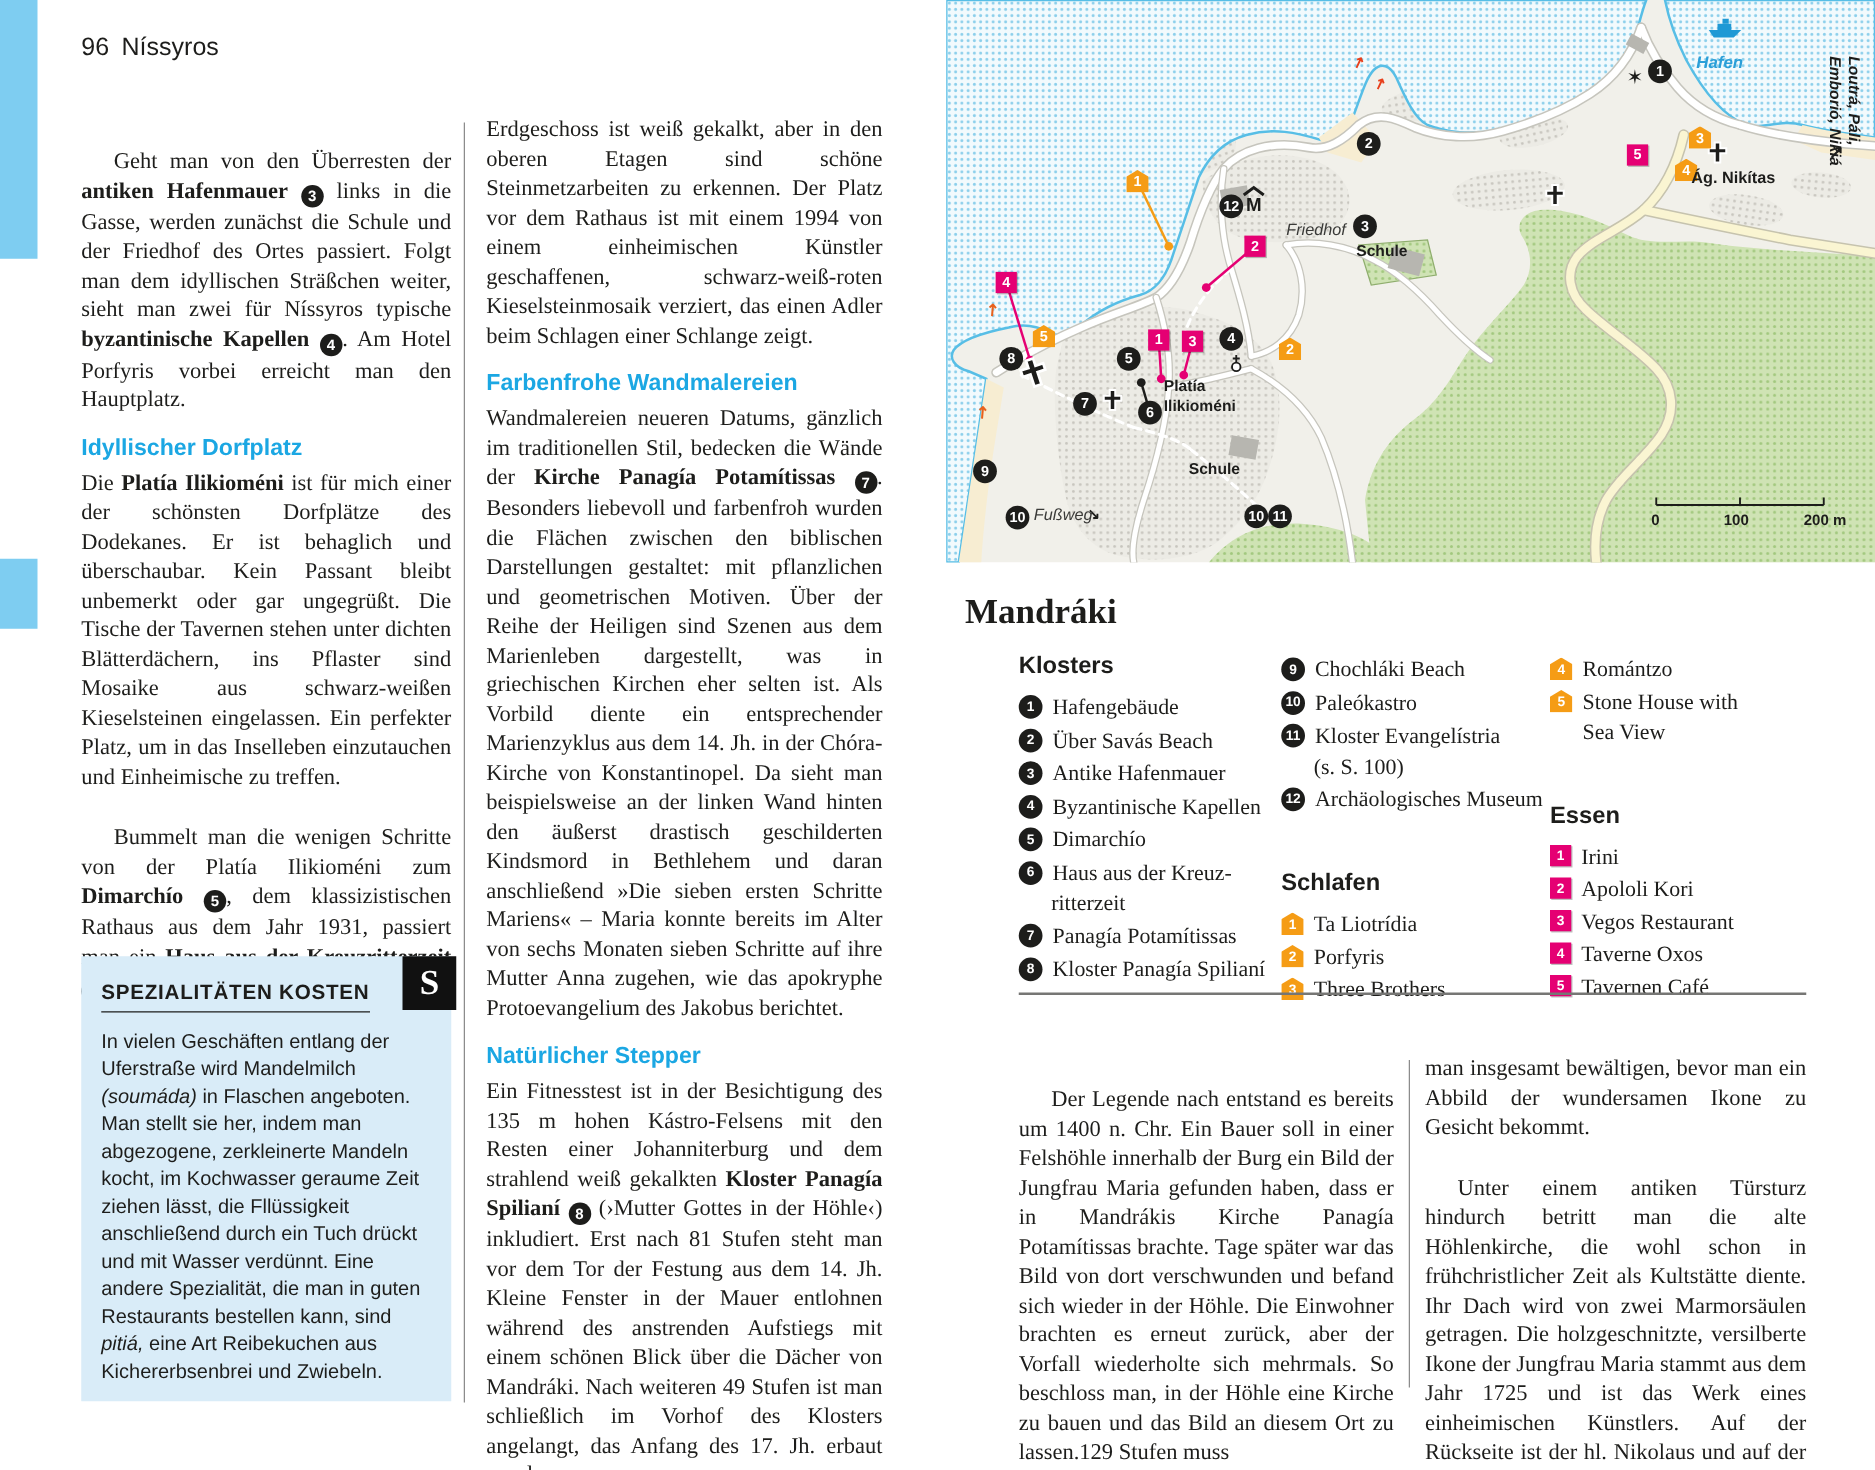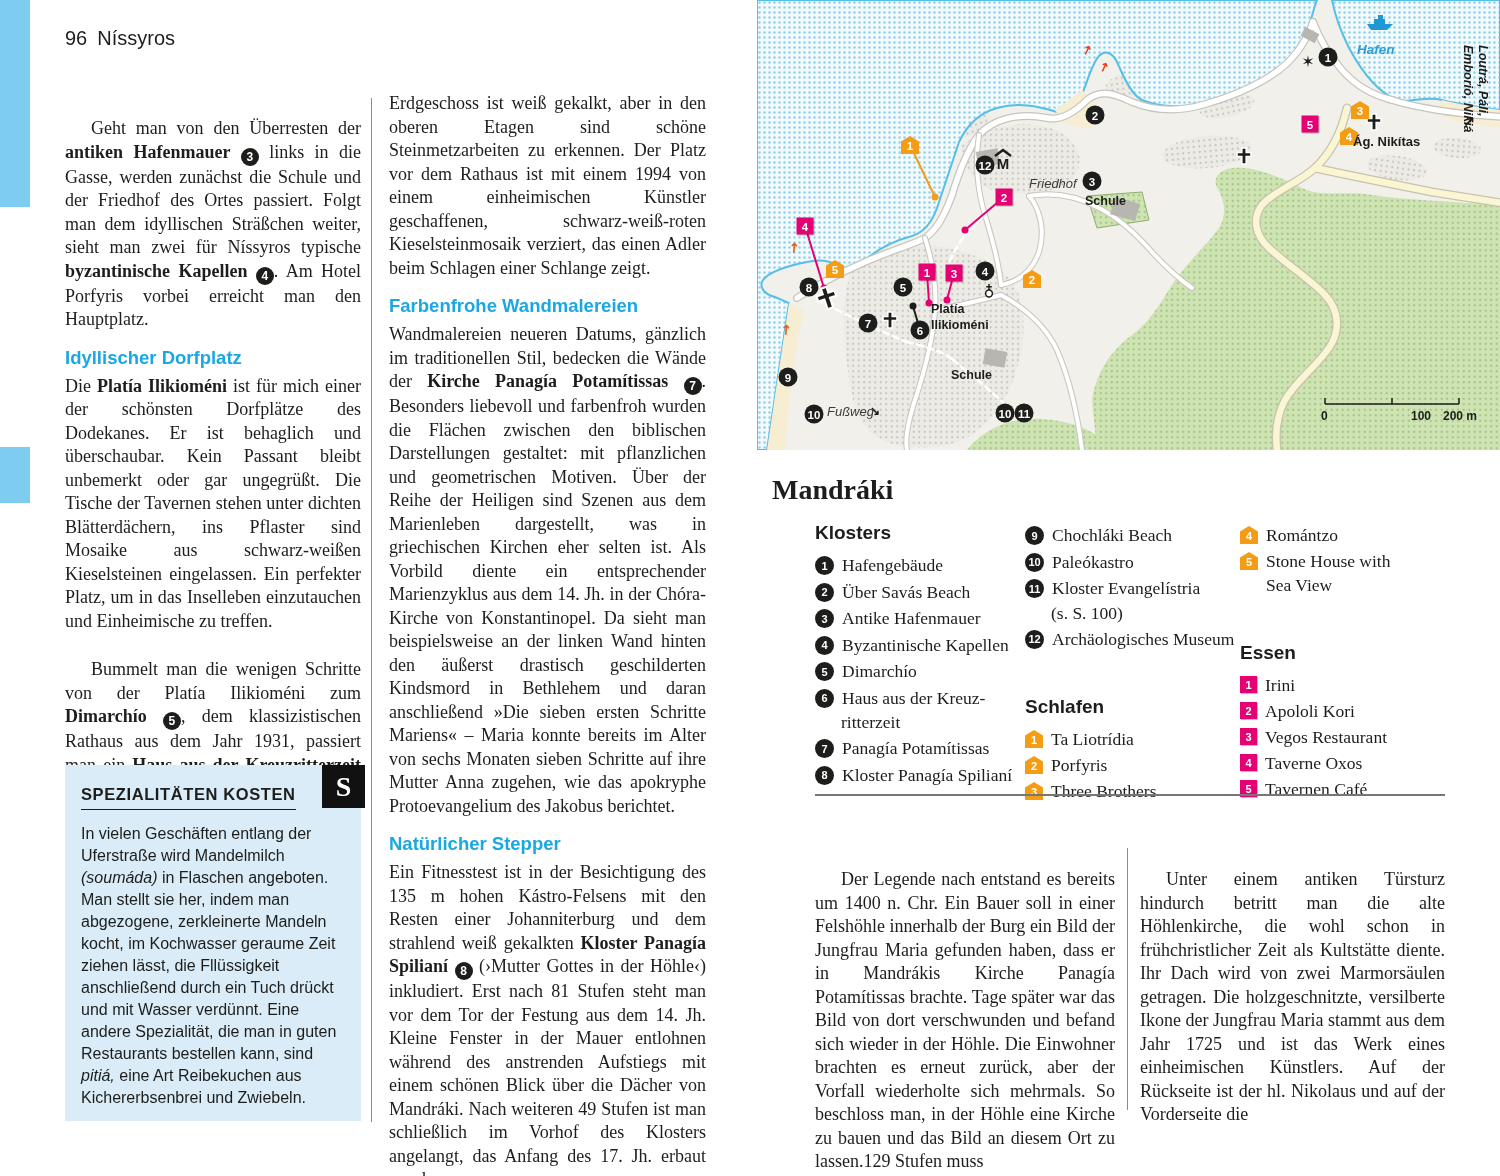--- a/index.html
+++ b/index.html
@@ -289,21 +289,21 @@
         <div class="mm mk-r" style="left: 553px; top: 124px;">5</div>
         <div class="map-lb lb-water" style="left: 600px; top: 42px;">Hafen</div>
         <div class="map-lb lb-ital" style="left: 272px; top: 176px;">Friedhof</div>
         <div class="map-lb lb-place" style="left: 328px; top: 194px;">Schule</div>
         <div class="map-lb lb-place" style="left: 174px; top: 302px;">Platía</div>
         <div class="map-lb lb-place" style="left: 174px; top: 318px;">Ilikioméni</div>
         <div class="map-lb lb-bold" style="left: 596px; top: 134px;">Ág. Nikítas</div>
         <div class="map-lb lb-place" style="left: 194px; top: 368px;">Schule</div>
         <div class="map-lb lb-ital" style="left: 70px; top: 404px;">Fußweg</div>
         <div class="map-lb lb-scale" style="left: 564px; top: 409px;">0</div>
-        <div class="map-lb lb-scale" style="left: 622px; top: 409px; margin-left: 32px;">100</div>
+        <div class="map-lb lb-scale" style="left: 622px; top: 409px;">100</div>
         <div class="map-lb lb-scale" style="left: 686px; top: 409px;">200 m</div>
       </div>
     <div class="rot-lb">
       <div>Loutrá, Páli,</div>
       <div>Emborió, Nikiá</div>
     </div>
   </div>
 
   <div class="lg-title">Mandráki</div>
   <div class="legend" id="legend-cols">
@@ -411,16 +411,17 @@
       </div>
     </div>
 
   <div class="hrule" style="left:815px;top:794px;width:630px;"></div>
 
   <div class="col" style="left:815px;top:843px;width:300px;">
     <p class="ind">Der Legende nach entstand es bereits um 1400 n. Chr. Ein Bauer soll in einer Felshöhle innerhalb der Burg ein Bild der Jungfrau Maria gefunden haben, dass er in Mandrákis Kirche Panagía Potamítissas brachte. Tage später war das Bild von dort verschwunden und befand sich wieder in der Höhle. Die Einwohner brachten es erneut zurück, aber der Vorfall wiederholte sich mehrmals. So beschloss man, in der Höhle eine Kirche zu bauen und das Bild an diesem Ort zu lassen.129 Stufen muss</p>
   </div>
   <div class="vrule" style="left:1127px;top:848px;height:262px;"></div>
   <div class="col" style="left:1140px;top:843px;width:305px;">
+    <p>man insgesamt bewältigen, bevor man ein Abbild der wundersamen Ikone zu Gesicht bekommt.</p>
     <p class="ind">Unter einem antiken Türsturz hindurch betritt man die alte Höhlenkirche, die wohl schon in frühchristlicher Zeit als Kultstätte diente. Ihr Dach wird von zwei Marmorsäulen getragen. Die holzgeschnitzte, versilberte Ikone der Jungfrau Maria stammt aus dem Jahr 1725 und ist das Werk eines einheimischen Künstlers. Auf der Rückseite ist der hl. Nikolaus und auf der Vorderseite die</p>
   </div>
 
 </div>
 
 </body></html>

